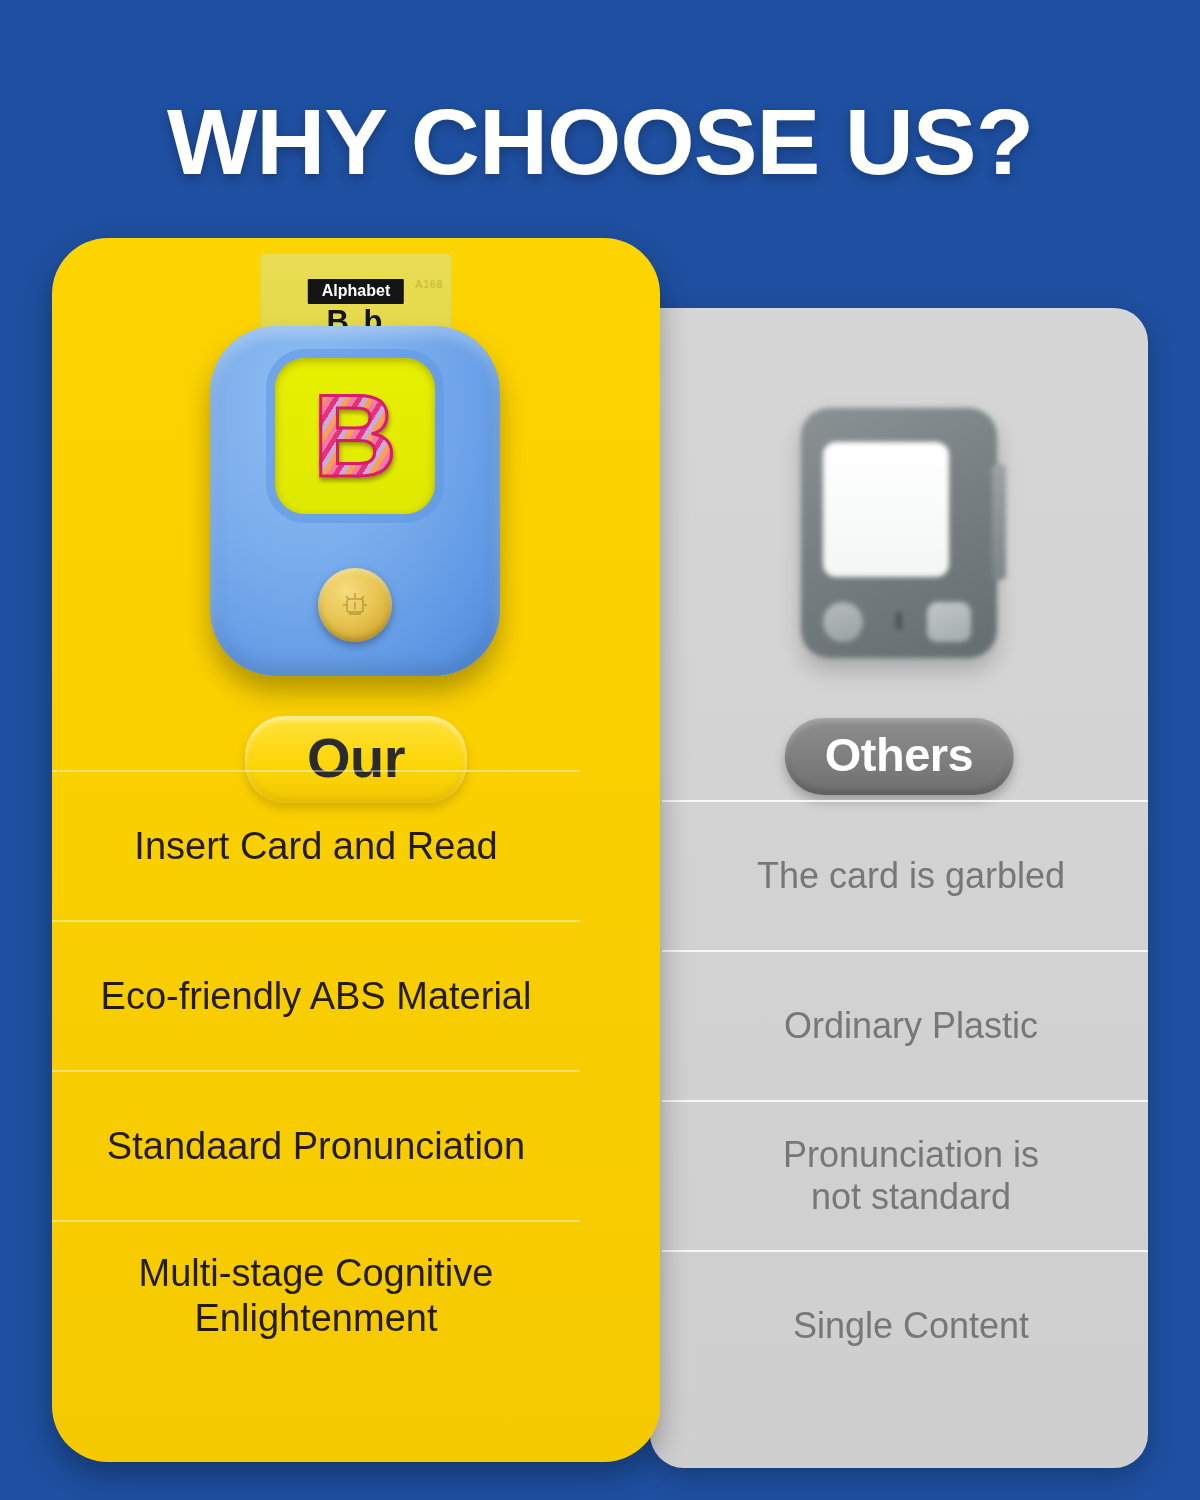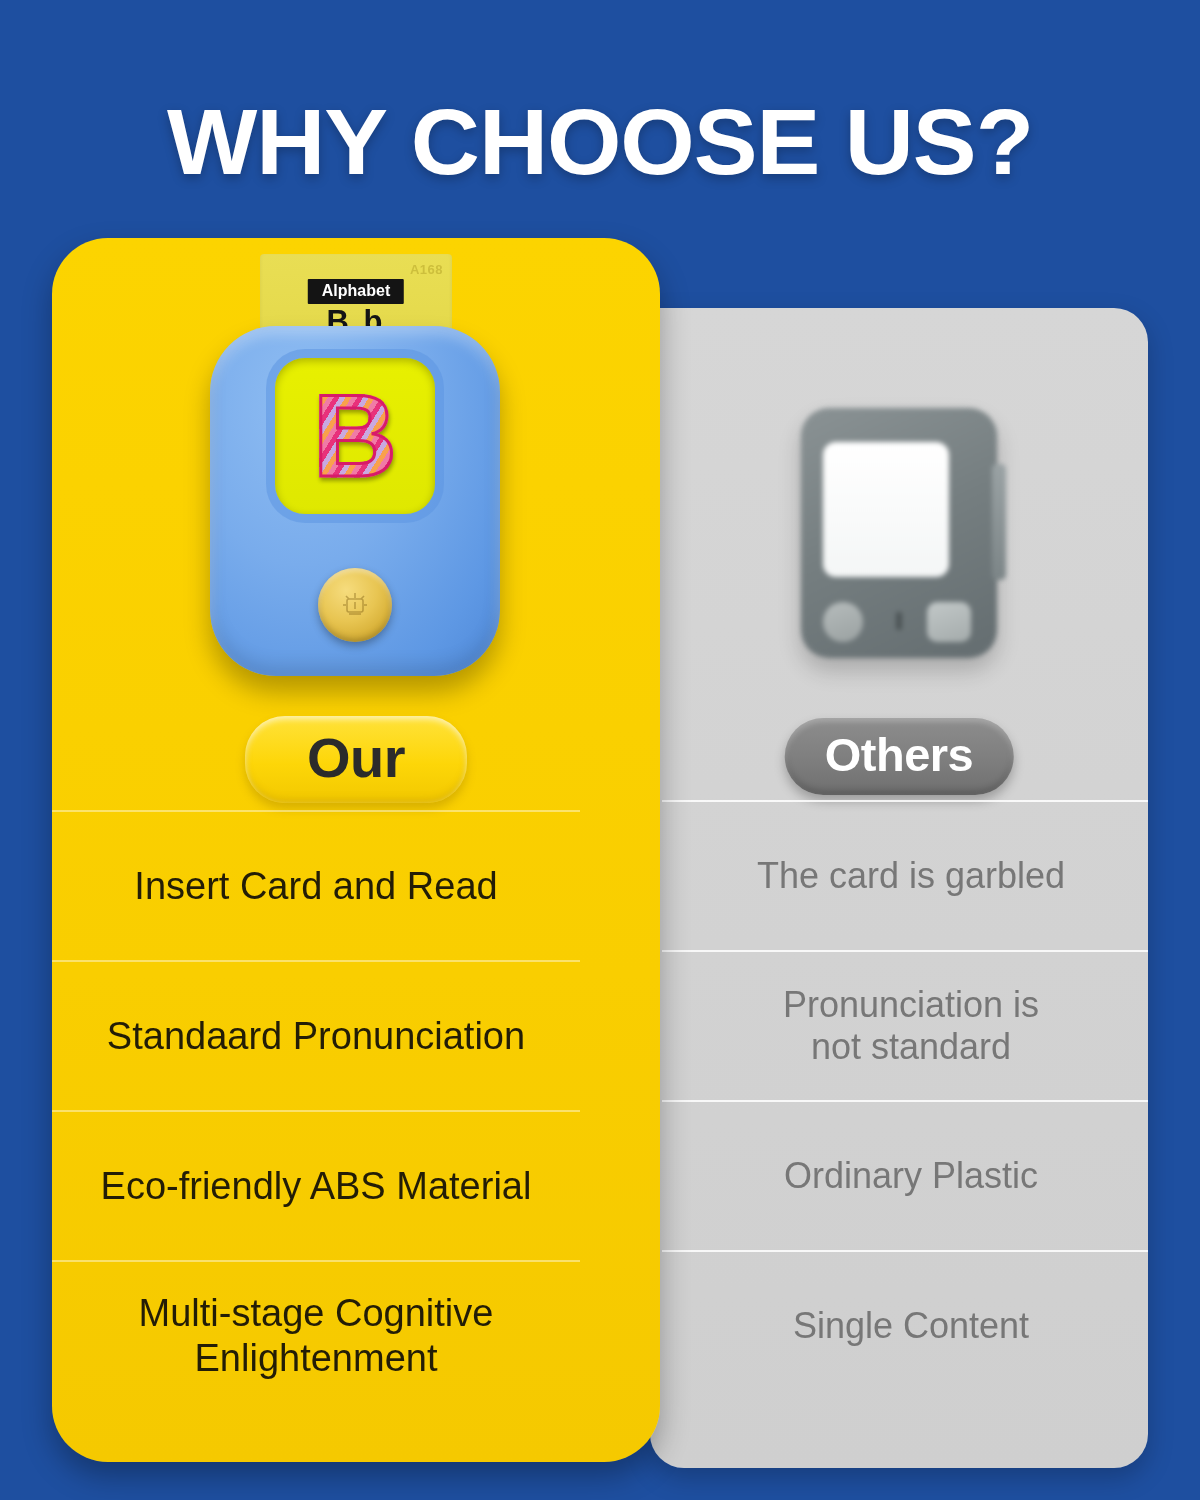--- a/index.html
+++ b/index.html
@@ -63,22 +63,22 @@
   .flash-card {
     position:absolute;
     left:208px; top:16px;
     width:192px; height:92px;
     background:linear-gradient(180deg,#E9DE54 0%, #E4D94A 100%);
     border-radius:4px;
     box-shadow:inset 0 -2px 4px rgba(0,0,0,0.07);
   }
   .card-code {
     position:absolute;
-    right:9px; top:8px;
-    font-size:13px;
+    right:9px; top:24px;
+    font-size:11px;
     color:#CDBF3C;
     font-weight:bold;
     letter-spacing:0.5px;
   }
   .card-pill {
     position:absolute;
     left:50%; top:25px;
     transform:translateX(-50%);
     background:#141414;
     color:#FFFFFF;
@@ -245,21 +245,21 @@
       0 6px 11px rgba(0,0,0,0.26),
       inset 0 3px 6px rgba(255,255,255,0.30),
       inset 0 -4px 7px rgba(0,0,0,0.20);
     white-space:nowrap;
     letter-spacing:-0.5px;
   }
 
   
   .rows-our {
     position:absolute;
-    left:0; top:572px;
+    left:0; top:532px;
     width:528px;
   }
   .rows-others {
     position:absolute;
     left:12px; top:492px;
     width:498px;
   }
 
   .row {
     display:flex;
@@ -307,27 +307,27 @@
     <div class="badge-others">Others</div>
 
     <div class="rows-others">
       <div class="row">
         <span class="row-text">
           <span>The card is garbled</span>
         </span>
       </div>
       <div class="row">
         <span class="row-text">
+          <span>Ordinary Plastic</span>
+        </span>
+      </div>
+      <div class="row">
+        <span class="row-text">
           <span>Pronunciation is</span>
           <span class="l2">not standard</span>
-        </span>
-      </div>
-      <div class="row">
-        <span class="row-text">
-          <span>Ordinary Plastic</span>
         </span>
       </div>
       <div class="row">
         <span class="row-text">
           <span>Single Content</span>
         </span>
       </div>
     </div>
   </div>
 
@@ -363,26 +363,26 @@
     <div class="badge-our">Our</div>
 
     <div class="rows-our">
       <div class="row">
         <span class="row-text">
           <span>Insert Card and Read</span>
         </span>
       </div>
       <div class="row">
         <span class="row-text">
+          <span>Eco-friendly ABS Material</span>
+        </span>
+      </div>
+      <div class="row">
+        <span class="row-text">
           <span>Standaard Pronunciation</span>
-        </span>
-      </div>
-      <div class="row">
-        <span class="row-text">
-          <span>Eco-friendly ABS Material</span>
         </span>
       </div>
       <div class="row">
         <span class="row-text">
           <span>Multi-stage Cognitive</span>
           <span class="l2">Enlightenment</span>
         </span>
       </div>
     </div>
   </div>

